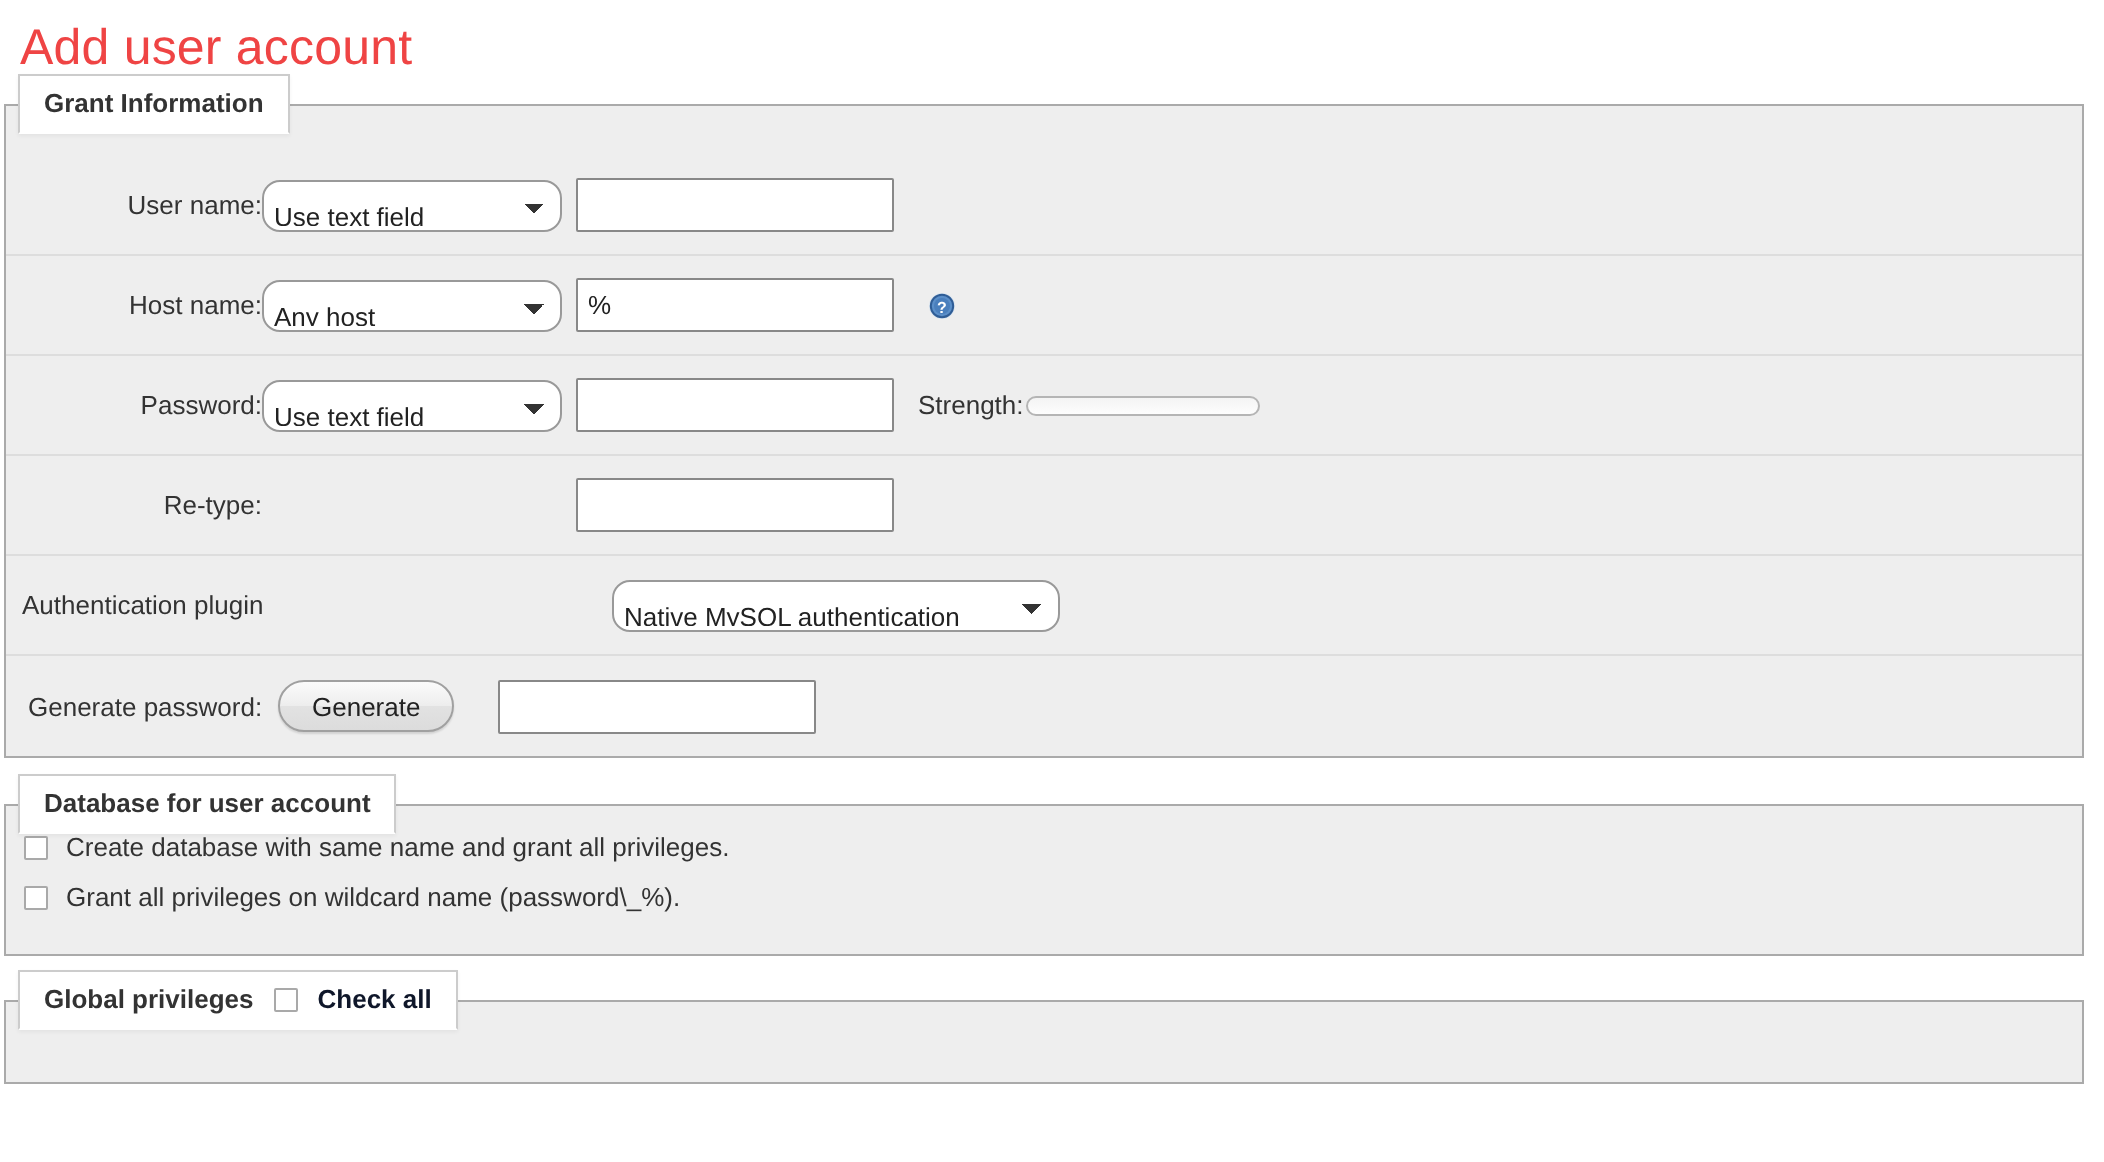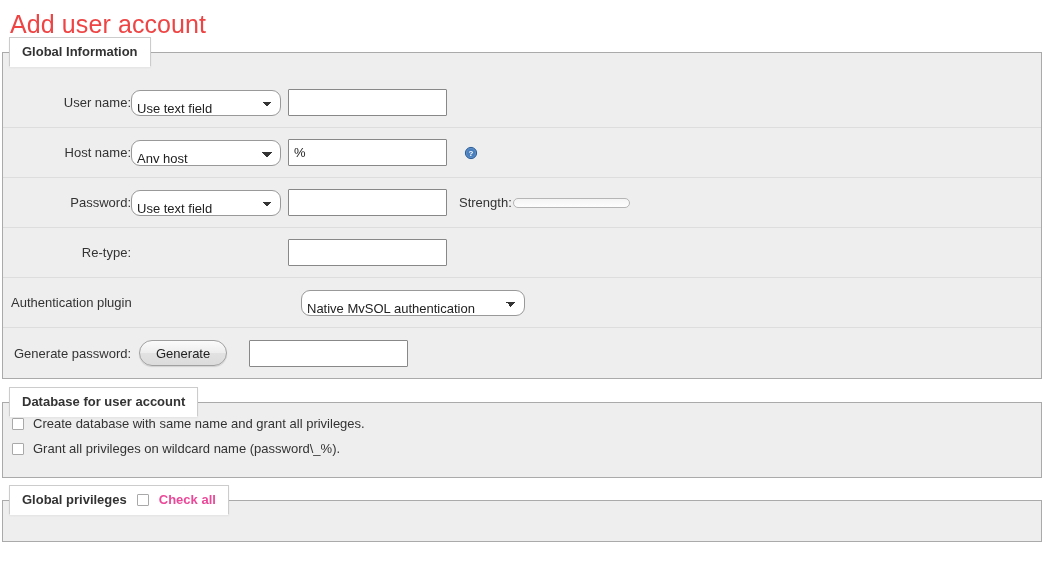--- a/index.html
+++ b/index.html
@@ -127,21 +127,21 @@
     background: #ffffff;
     border: 1px solid #888888;
     border-radius: 1px;
     padding: 2px 5px;
     box-sizing: border-box;
     outline: none;
   }
 
   .gap-after-select { margin-left: 7px; }
   .indent-to-input  { margin-left: 157px; }
-  .indent-auth      { margin-left: 8px; }
+  .indent-auth      { margin-left: 13px; }
 
   
   .help-icon {
     margin-left: 17px;
     width: 14px;
     height: 14px;
     display: inline-block;
     line-height: 0;
     cursor: pointer;
   }
@@ -208,40 +208,40 @@
   .cb-row .cb-label {
     margin-left: 9px;
     font-size: 13px;
     color: #333333;
     white-space: nowrap;
   }
 
   .db-body { padding: 8px 0 16px 0; }
 
   .check-all-link {
-    color: #ec4899;
+    color: #0f172a;
     font-weight: bold;
     font-size: 13px;
     text-decoration: none;
     cursor: pointer;
     white-space: nowrap;
   }
 
   .global-body { height: 40px; }
 </style>
 </head>
 <body>
 
 <div class="page">
 
   <h1 class="page-title">Add user account</h1>
 
   <div class="fieldset login">
     <div class="legend">
-      <span>Global Information</span>
+      <span>Grant Information</span>
     </div>
 
     <div style="height:25px"></div>
 
     <div class="form-row">
       <div class="row-label">User name:</div>
       <select class="ctl sel-small">
         <option>Use text field</option>
       </select>
       <input class="txt gap-after-select" type="text" value="" style="">

